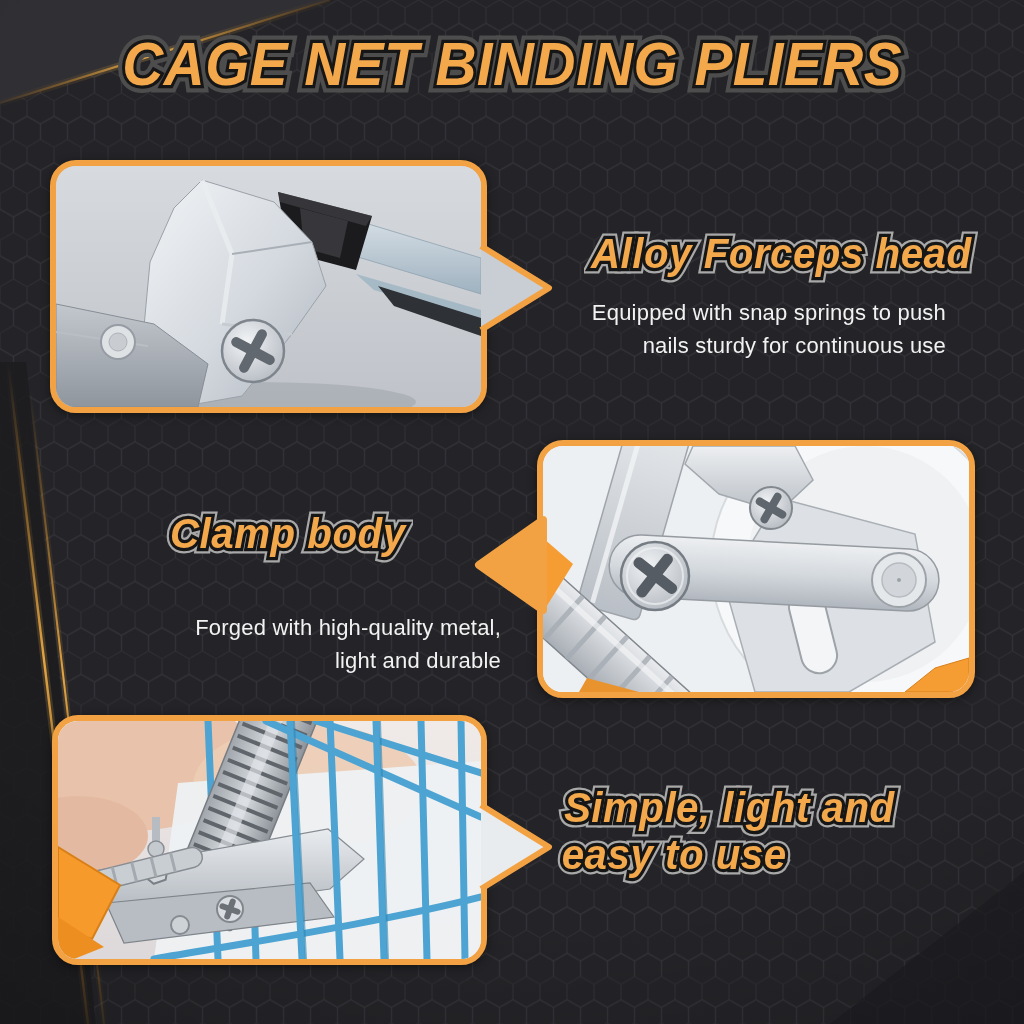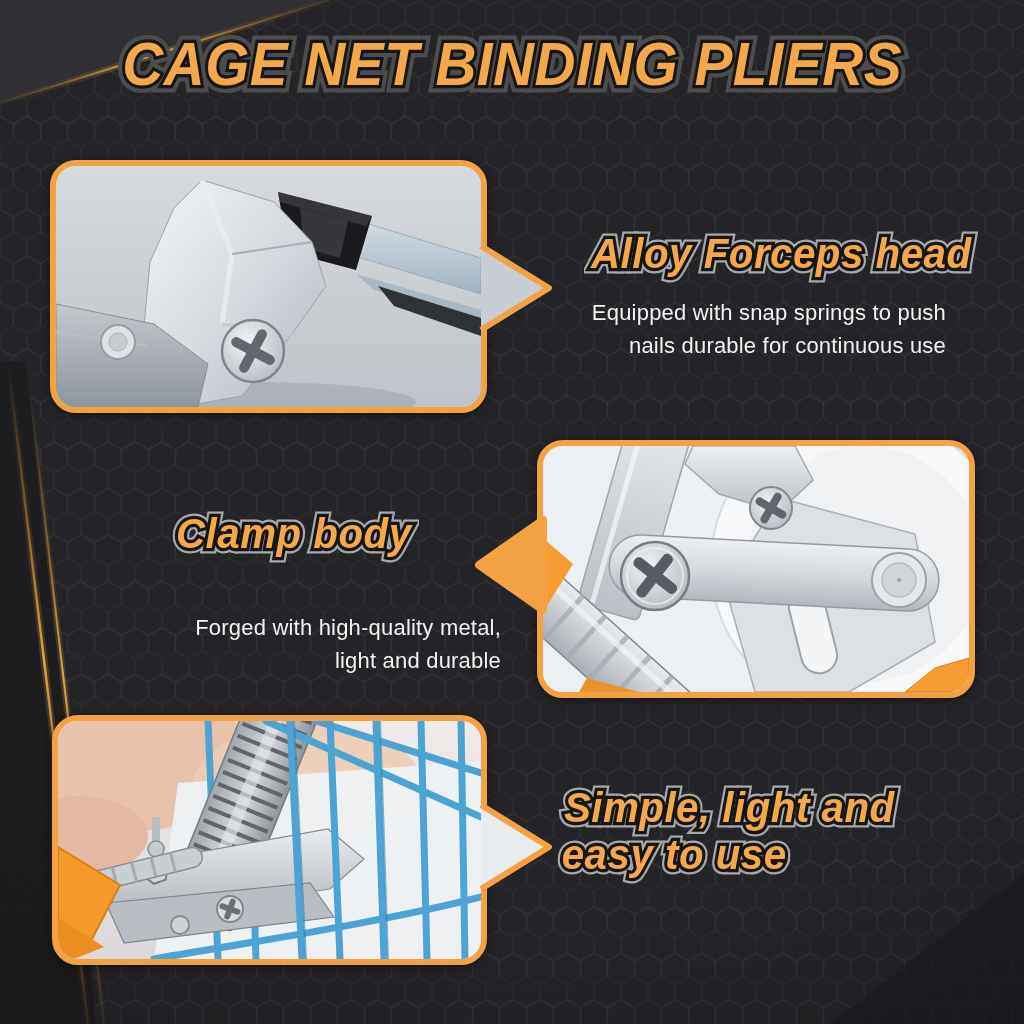--- a/index.html
+++ b/index.html
@@ -32,21 +32,21 @@
   #photo2{left:537px;top:440px;width:438px;height:258px;background:#eef0f2;}
   #photo3{left:52px;top:715px;width:435px;height:250px;background:#e9e5e4;}
   .photo-frame svg{display:block;width:100%;height:100%;}
   .tail{position:absolute;z-index:2;}
   #tail1{left:479px;top:242px;}
   #tail2{left:471px;top:516px;}
   #tail3{left:479px;top:799px;}
 
   .heading-pos{position:absolute;}
   #h1{left:591px;top:230px;}
-  #h2{left:148px;top:510px;padding-left:28px;}
+  #h2{left:142px;top:510px;padding-left:28px;}
   #h3{left:557px;top:784px;width:416px;text-align:left;}
   #d1{left:586px;top:296px;width:360px;}
   #d2{left:161px;top:578px;width:340px;margin-top:33px;}
 </style>
 </head>
 <body>
 
 <div class="stage">
 
   <svg class="bg-art" width="1024" height="1024" viewBox="0 0 1024 1024" aria-hidden="true">
@@ -140,21 +140,21 @@
 
     <svg class="tail" id="tail1" width="80" height="92" viewBox="0 0 80 92">
       <path d="M2,4 L70,46 L2,88" fill="#C9CED4" stroke="#F2A243" stroke-width="6" stroke-linejoin="round"></path>
     </svg>
 
     <div class="heading-pos" id="h1">
       <span class="stroke-text h-sec" data-text="Alloy Forceps head">Alloy Forceps head</span>
     </div>
     <div class="desc" id="d1">
       <span>Equipped with snap springs to push</span><br>
-      <span>nails durable for continuous use</span>
+      <span>nails sturdy for continuous use</span>
     </div>
 
     <div class="photo-frame" id="photo2">
       <svg viewBox="0 0 426 246" preserveAspectRatio="none" aria-hidden="true">
         <defs>
           <linearGradient id="p2silver" x1="0" y1="0" x2="0" y2="1">
               <stop offset="0" stop-color="#EDEFF1"></stop>
               <stop offset="1" stop-color="#B9BFC6"></stop>
             </linearGradient>
           <linearGradient id="p2lever" x1="0" y1="0" x2="0" y2="1">

